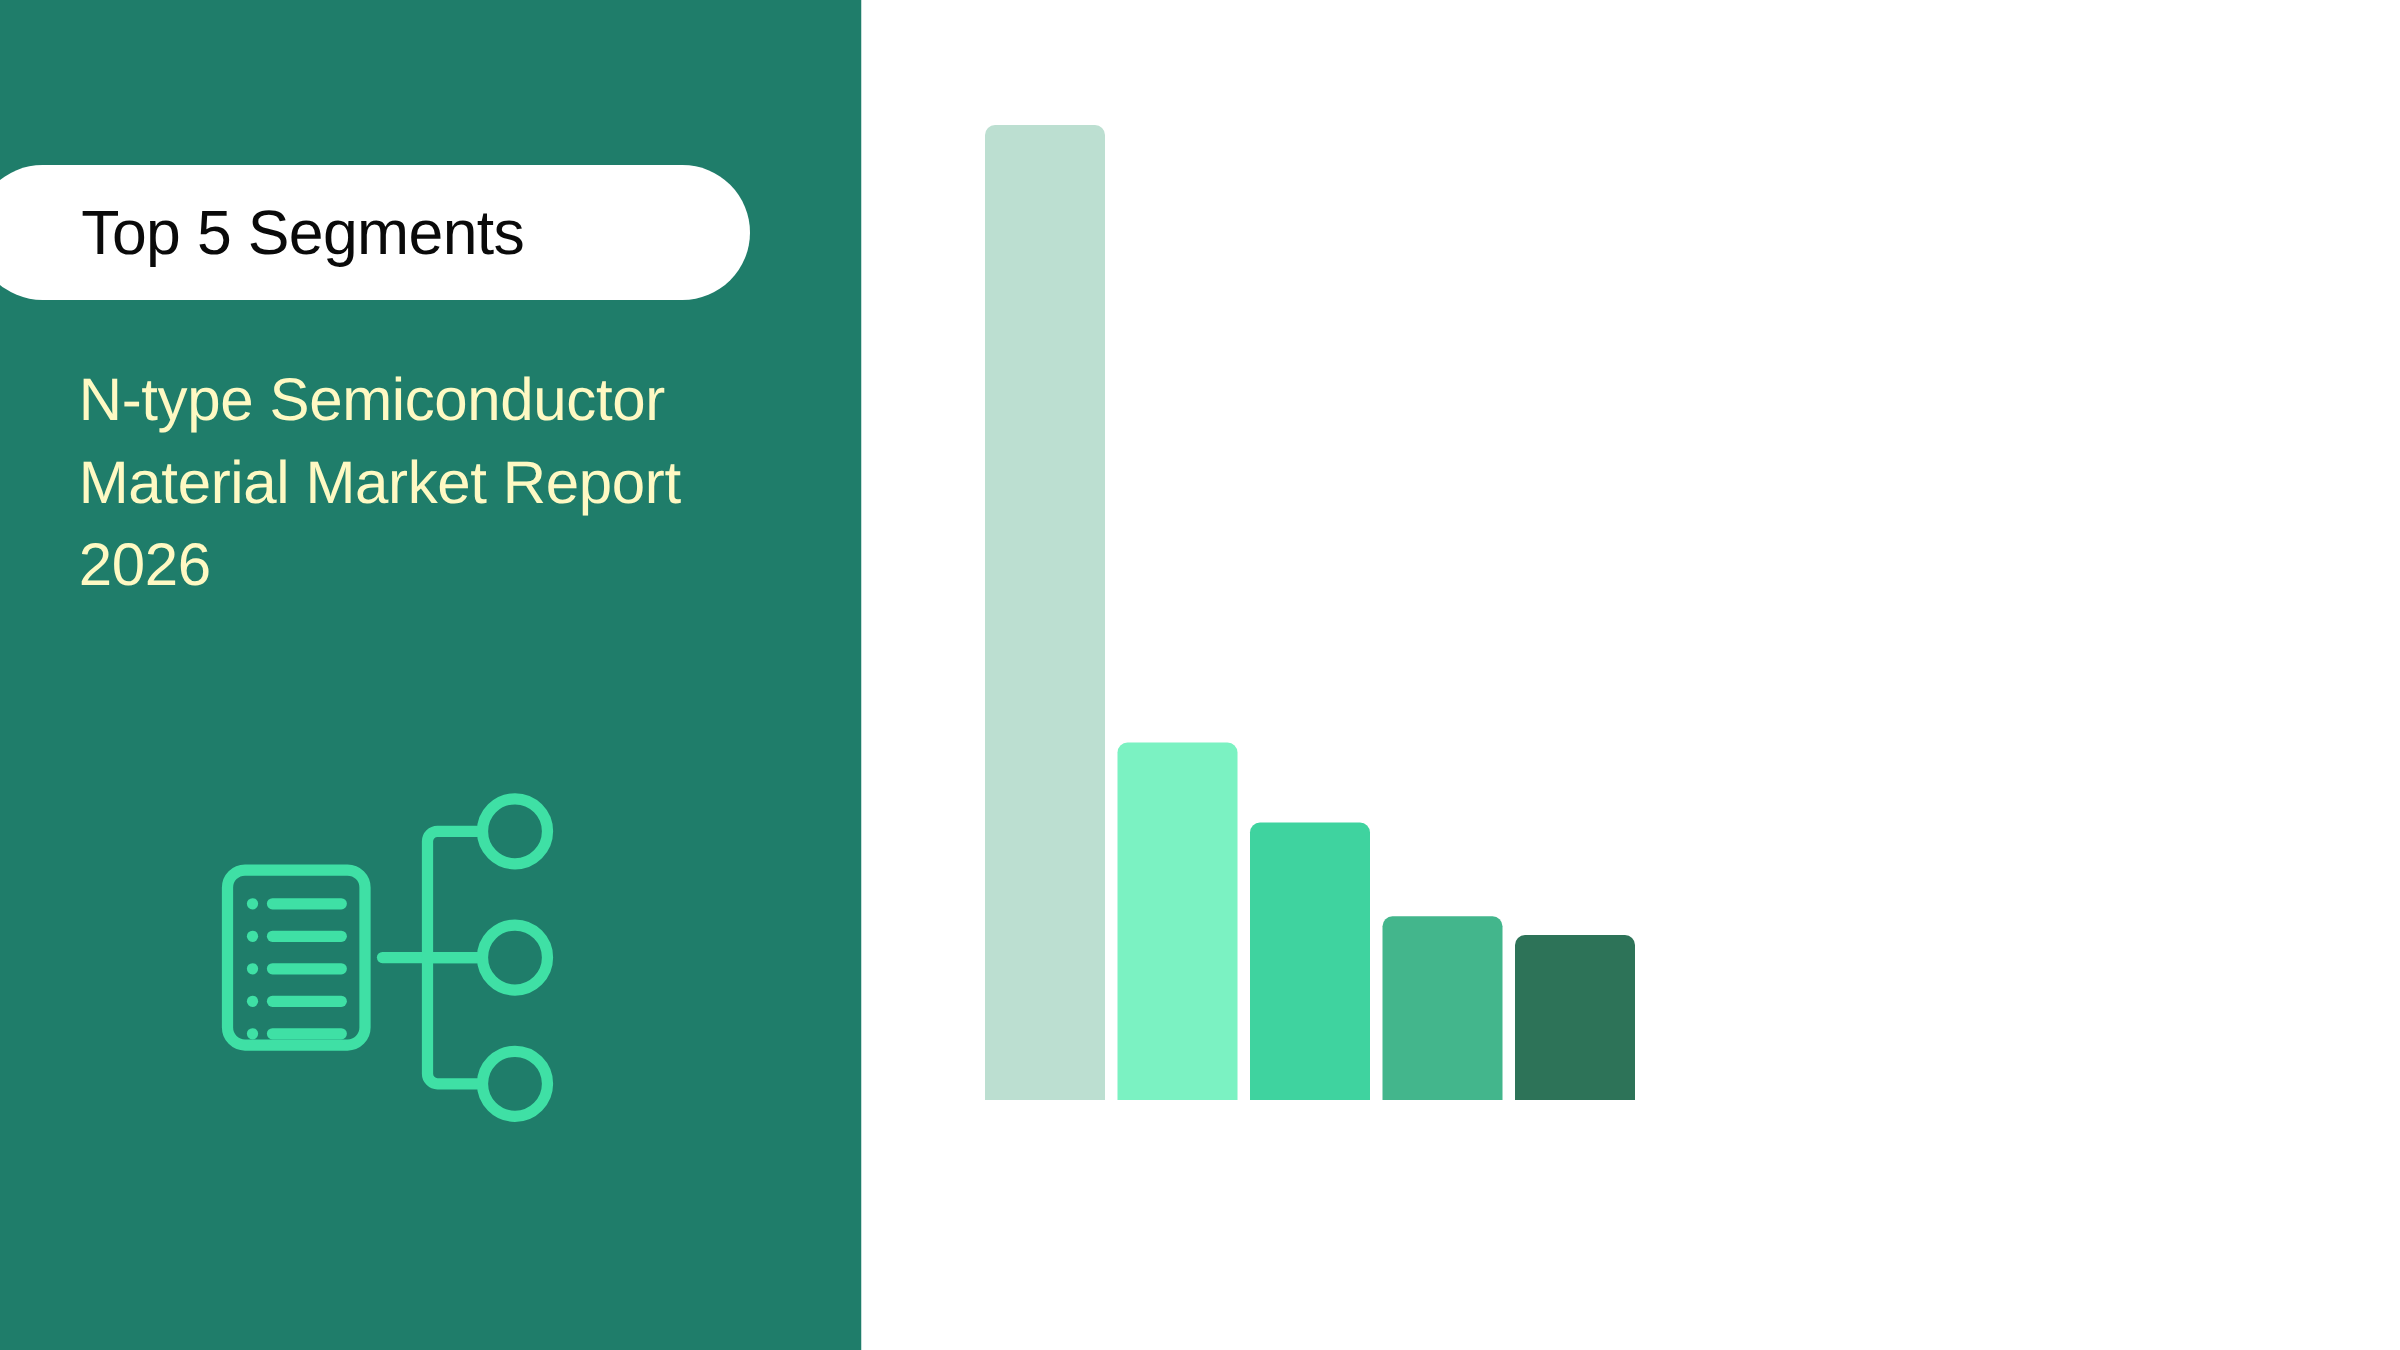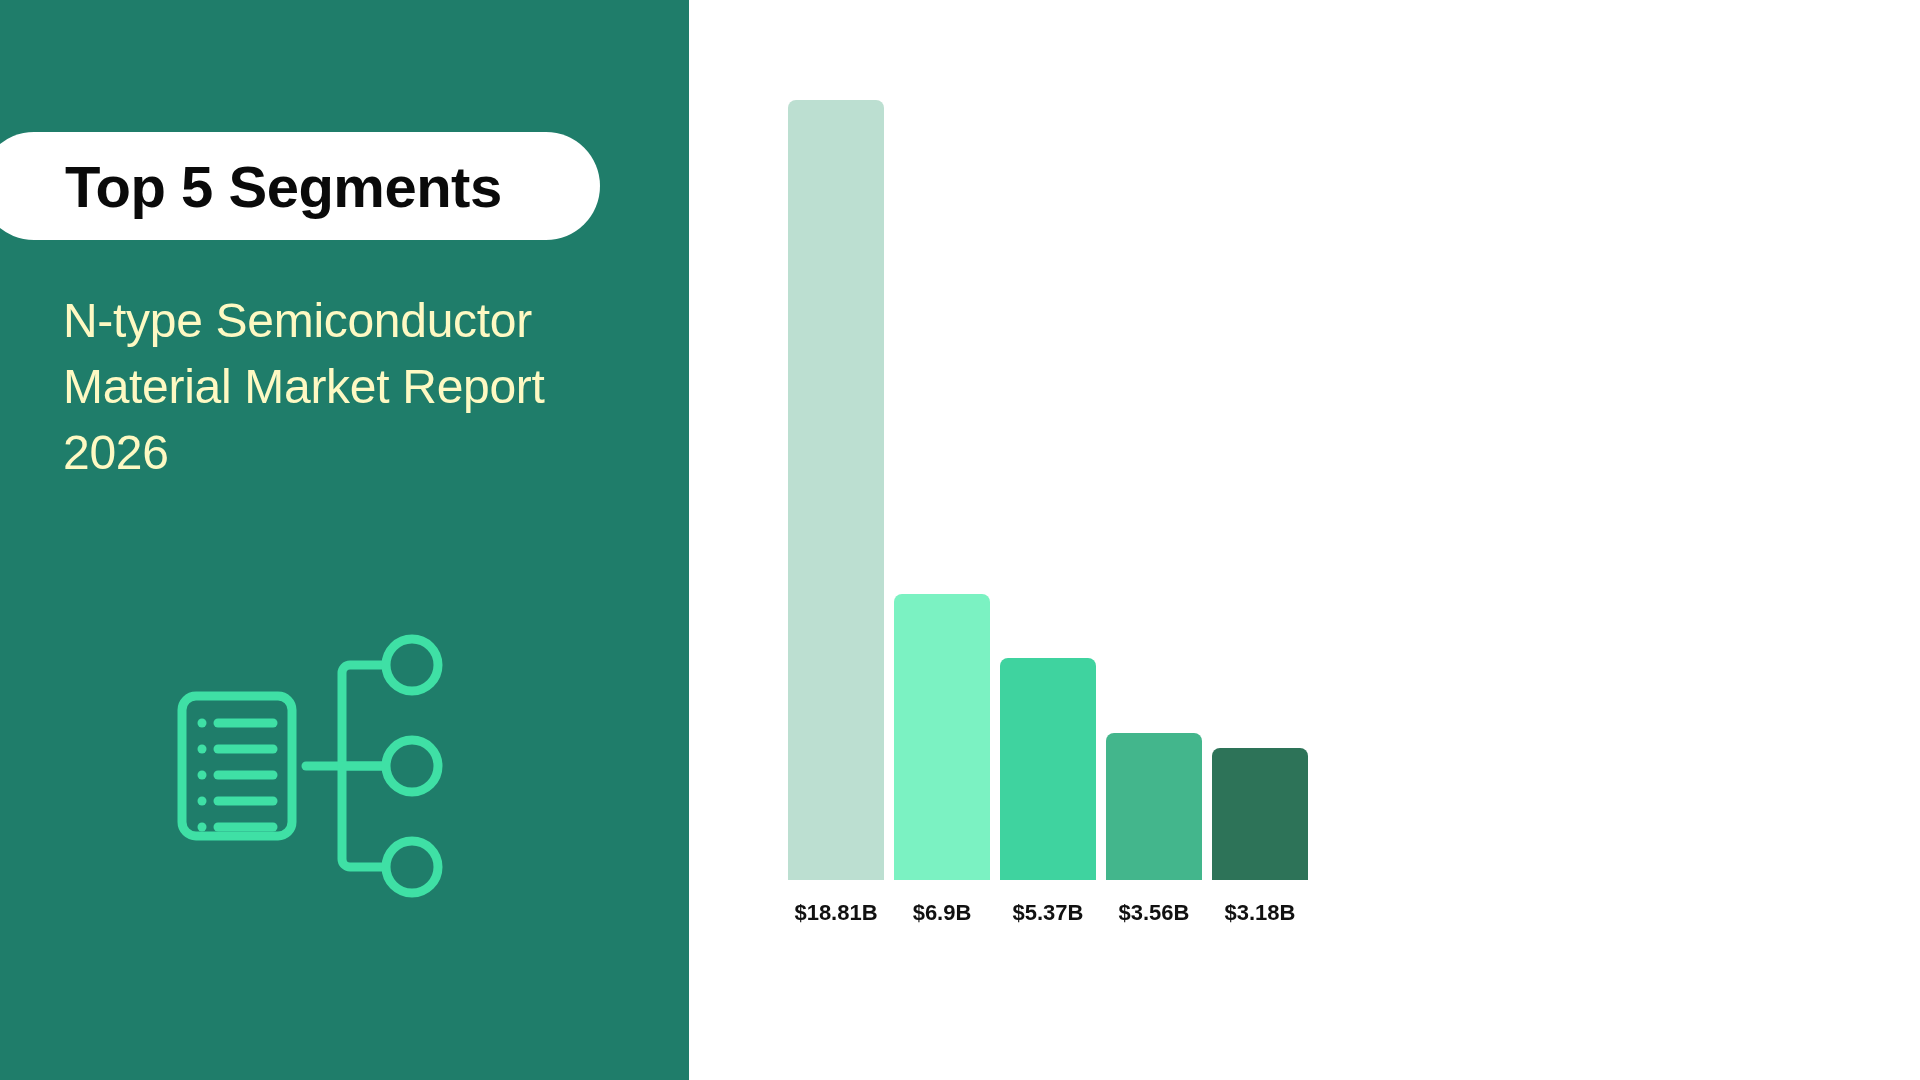--- a/index.html
+++ b/index.html
@@ -18,22 +18,22 @@
   }
   .title-pill {
     position:absolute; left:-20px; top:132px;
     width:620px; height:108px;
     background:#FFFFFF;
     border-radius:54px;
     display:flex; align-items:center;
   }
   .title-pill-label {
     margin-left:85px;
-    font-size:58px;
-    font-weight:700;
+    font-size:50px;
+    font-weight:400;
     color:#0A0A0A;
     letter-spacing:-0.5px;
     white-space:nowrap;
   }
   .report-title {
     position:absolute; left:63px; top:288px;
     width:520px;
     font-size:48px;
     line-height:1.38;
     font-weight:400;
@@ -123,22 +123,15 @@
         <div class="bar-rect" style="height:28.5%;background:#3FD39F;"></div>
       </div>
       <div class="bar-col">
         <div class="bar-rect" style="height:18.9%;background:#43B68C;"></div>
       </div>
       <div class="bar-col">
         <div class="bar-rect" style="height:16.9%;background:#2D7358;"></div>
       </div>
     </div>
 
-    <div class="bar-labels">
-      <span class="bar-label">$18.81B</span>
-      <span class="bar-label">$6.9B</span>
-      <span class="bar-label">$5.37B</span>
-      <span class="bar-label">$3.56B</span>
-      <span class="bar-label">$3.18B</span>
-    </div>
 
   </div>
 </div>
 
 </body></html>

